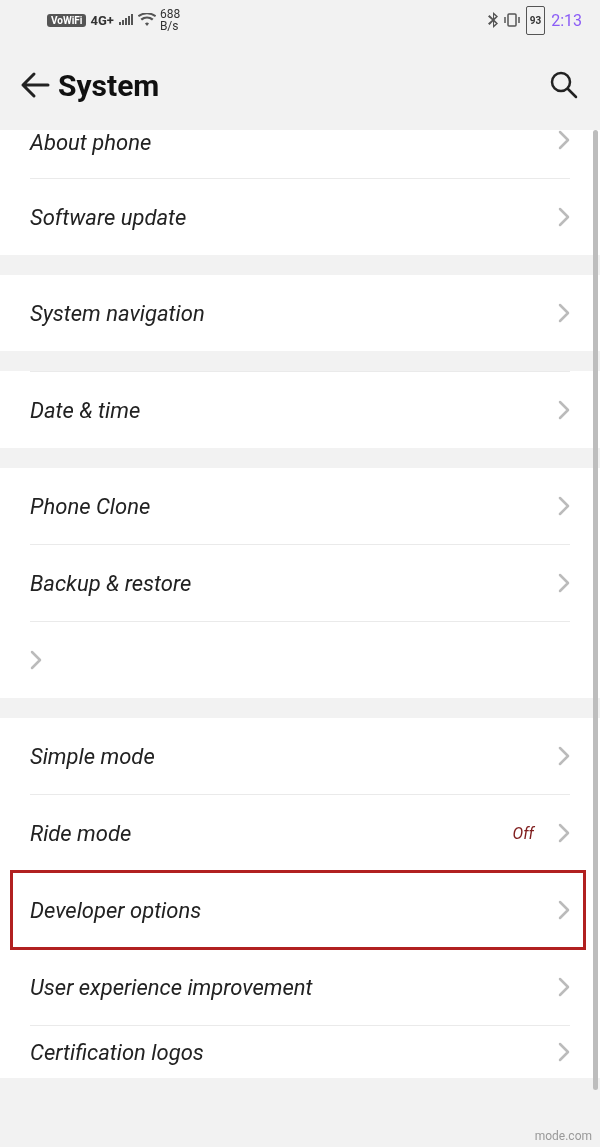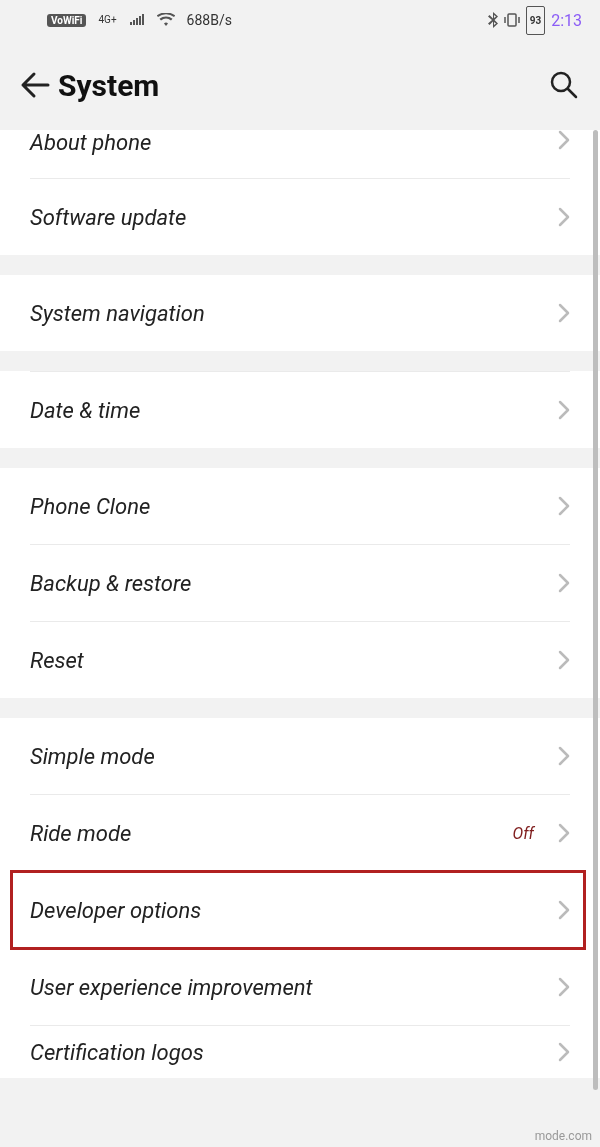--- a/index.html
+++ b/index.html
@@ -21,45 +21,45 @@
       display: flex;
       align-items: center;
       justify-content: space-between;
       padding: 0 18px;
       font-size: 14px;
       color: #333;
     }
     .status-left {
       display: flex;
       align-items: center;
-      gap: 12px;
+      gap: 4px;
       padding-left: 29px;
     }
     .status-right {
       display: flex;
       align-items: center;
       gap: 6px;
     }
     .vowifi-badge {
       background: #555;
       color: #fff;
       font-size: 10px;
       font-weight: bold;
       padding: 1px 4px;
       border-radius: 3px;
     }
     .net-4g {
-      font-size: 10px;
-      font-weight: normal;
+      font-size: 13px;
+      font-weight: bold;
       line-height: 1;
     }
     .speed {
       display: flex;
-      flex-direction: row;
-      font-size: 14px;
+      flex-direction: column;
+      font-size: 12px;
       line-height: 1;
       align-items: flex-start;
     }
     .battery-box {
       border: 1.5px solid #555;
       border-radius: 2px;
       padding: 8px 3px;
       font-size: 10px;
       font-weight: bold;
       position: relative;
@@ -256,21 +256,20 @@
       <div class="row">
         <span class="row-label">Backup &amp; restore</span>
         <span class="chevron">
           <svg width="12" height="20" viewBox="0 0 12 20">
             <path d="M2 2l8 8-8 8" stroke="#bbb" stroke-width="2.5" fill="none" stroke-linecap="round" stroke-linejoin="round"></path>
           </svg>
         </span>
       </div>
       <div class="divider"></div>
       <div class="row">
-        <span class="row-label">Reset</span>
         <span class="chevron">
           <svg width="12" height="20" viewBox="0 0 12 20">
             <path d="M2 2l8 8-8 8" stroke="#bbb" stroke-width="2.5" fill="none" stroke-linecap="round" stroke-linejoin="round"></path>
           </svg>
         </span>
       </div>
     </div>
     <div class="group">
       <div class="row">
         <span class="row-label">Simple mode</span>

